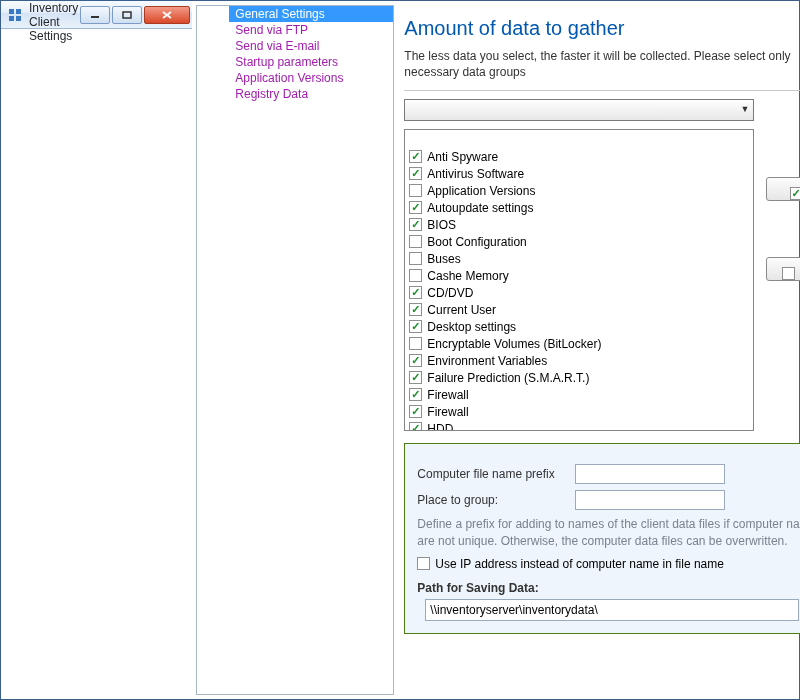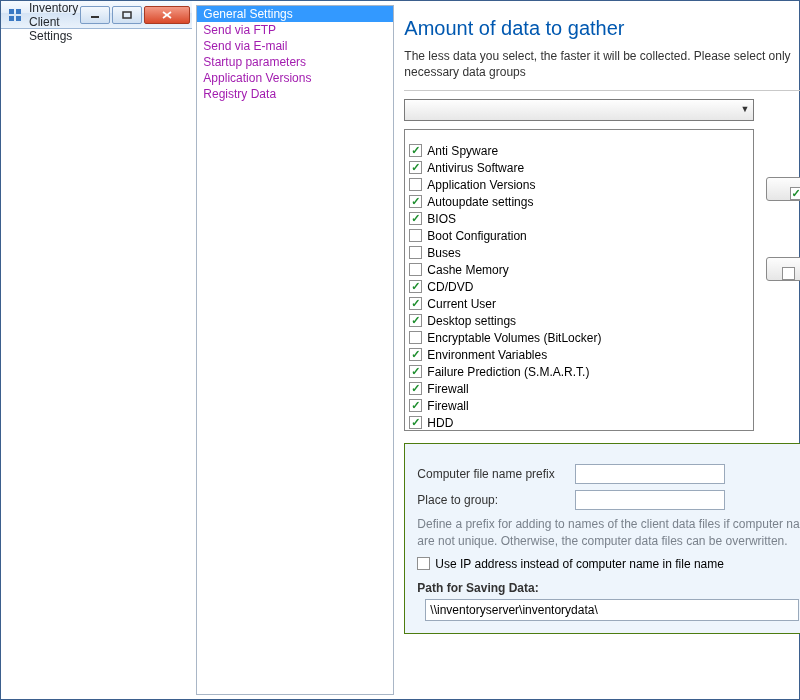--- a/index.html
+++ b/index.html
@@ -55,20 +55,21 @@
   .body {
     flex: 1;
     display: flex;
     padding: 4px;
     gap: 6px;
   }
   .sidebar {
     width: 198px;
     border: 1px solid #a9b6c6;
     background: #fff;
+    padding-left: 32px;
   }
   .side-item {
     padding: 1px 6px;
     color: #a21caf;
     cursor: default;
   }
   .side-item.selected {
     background: #3399ff;
     color: #fff;
   }
@@ -102,21 +103,21 @@
     font-size: 9px;
     color: #333;
   }
   .list-row { display: flex; gap: 12px; margin-top: 8px; align-items: flex-start; }
   .checklist-wrap {
     width: 350px;
     height: 302px;
     border: 1px solid #848484;
     background: #fff;
     overflow-y: scroll;
-    padding: 12px 0;
+    padding: 18px 0;
   }
   .chk-item {
     display: flex;
     align-items: center;
     gap: 5px;
     padding: 0 4px;
     height: 17px;
     color: #000;
   }
   .chk-box {

